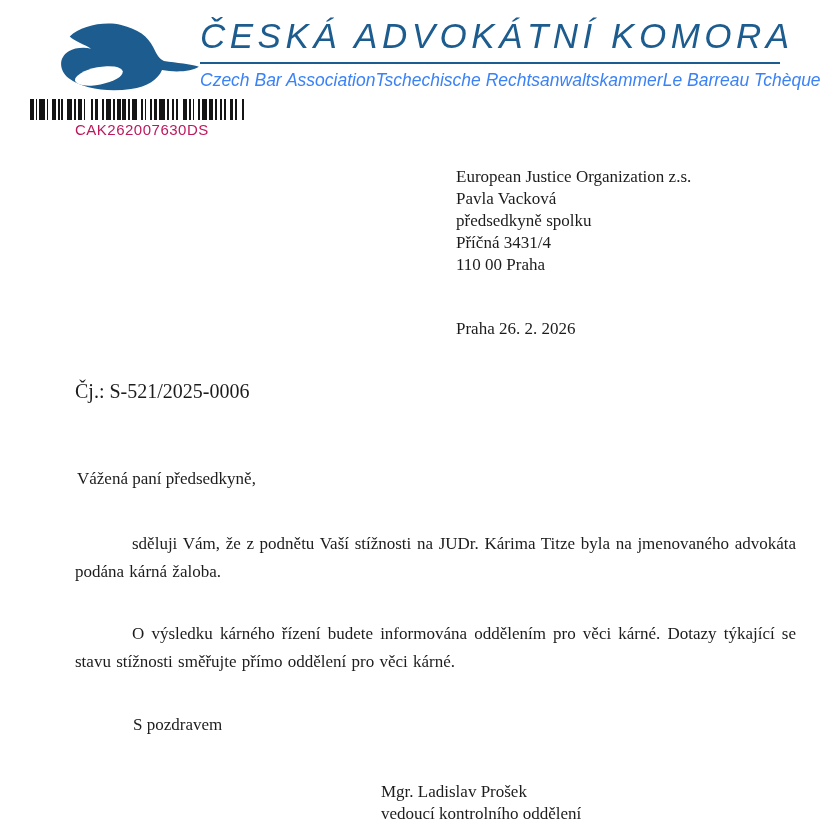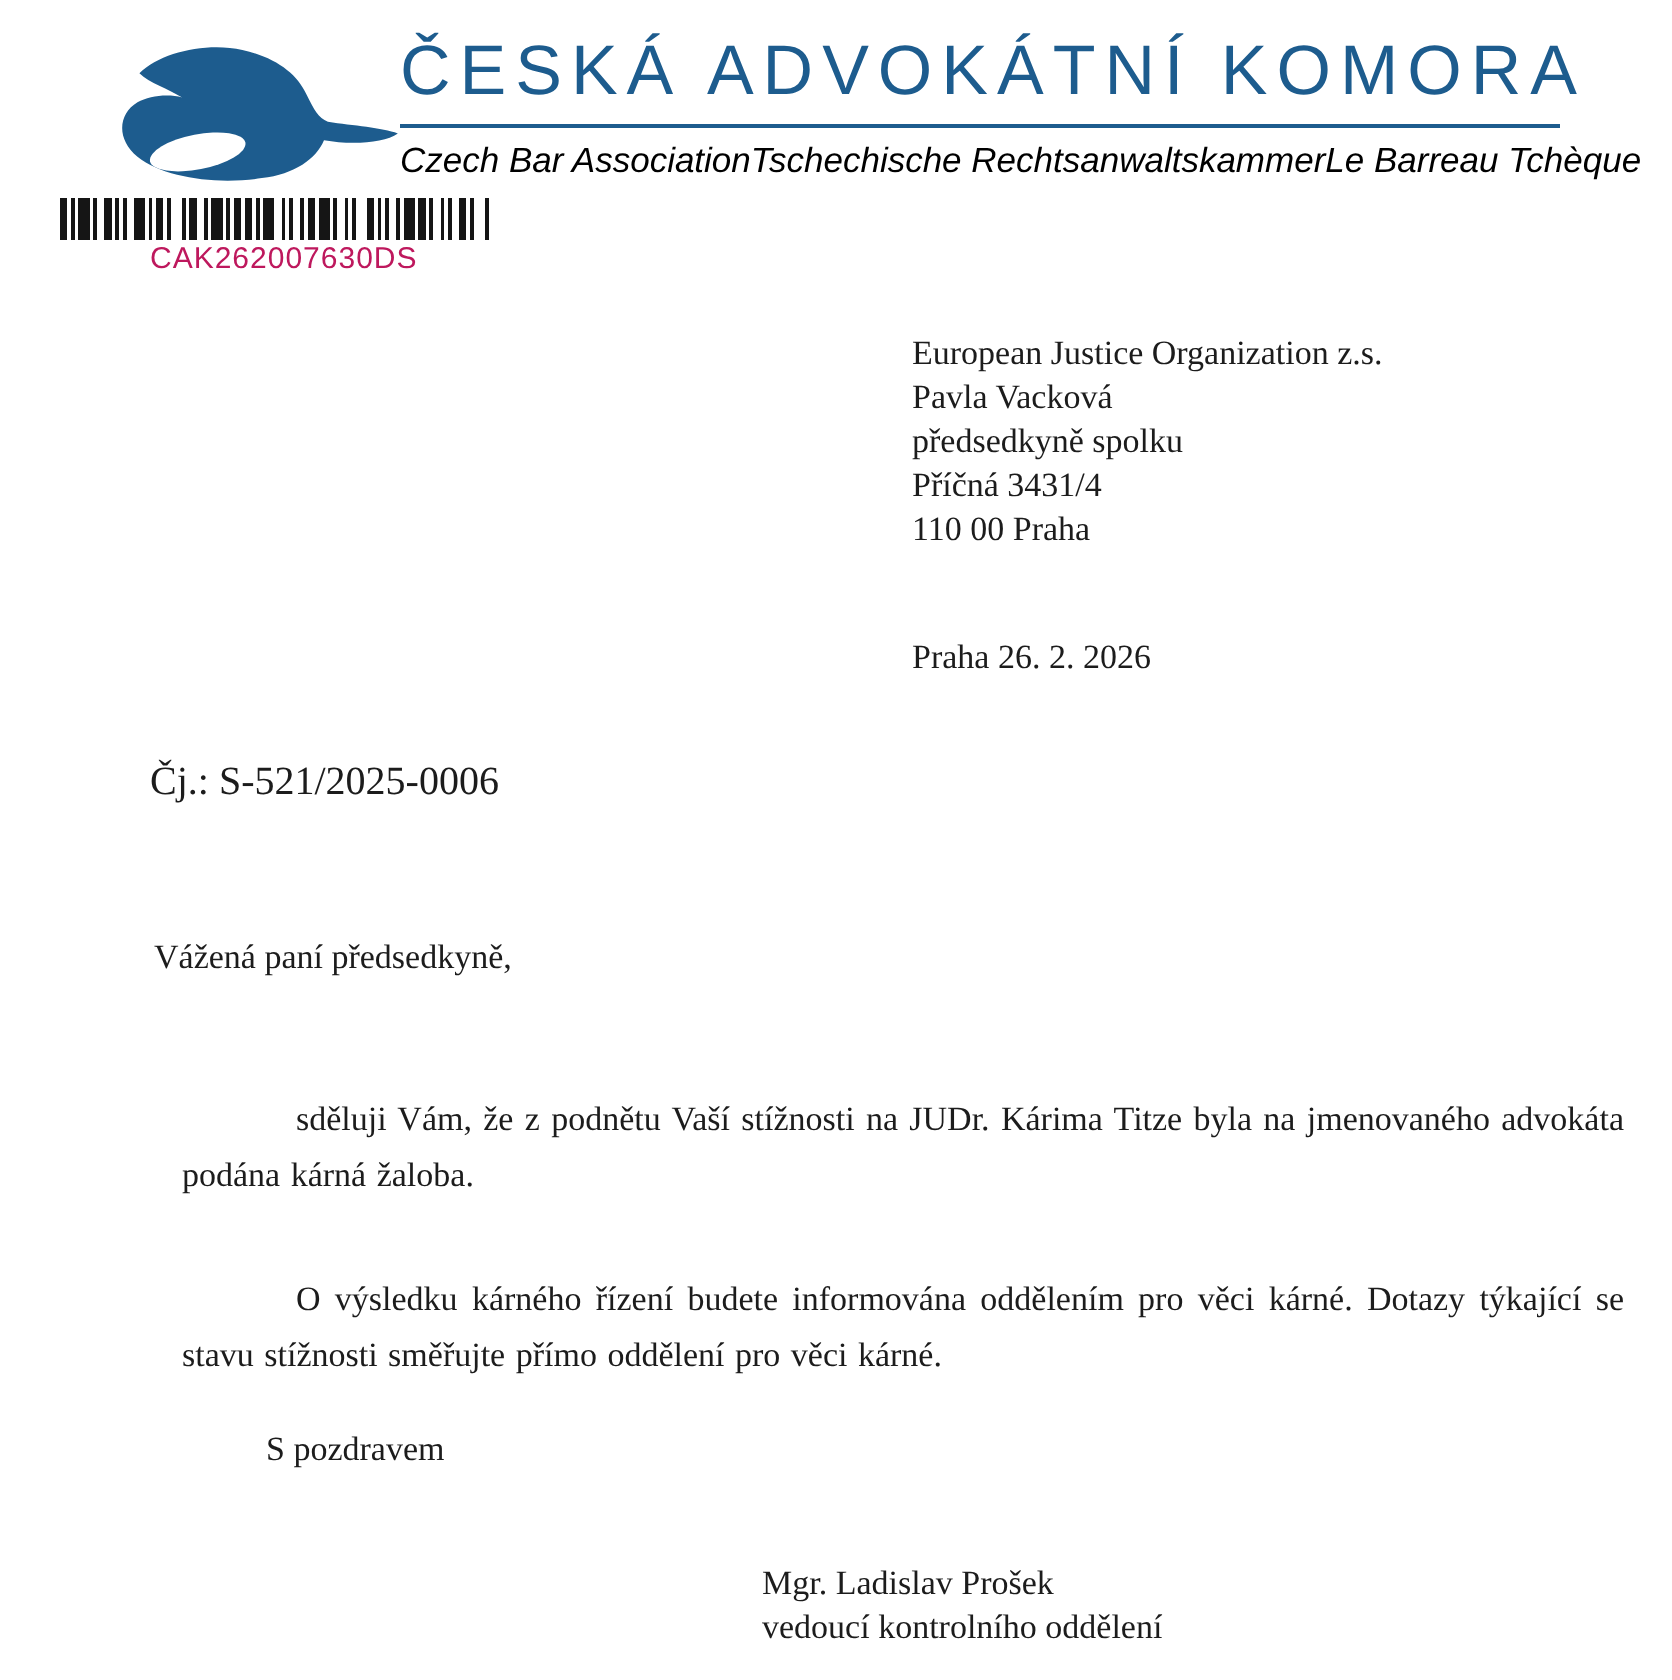--- a/index.html
+++ b/index.html
@@ -26,37 +26,38 @@
   }
   .org{
     margin:0;
     font-family:"Liberation Sans", sans-serif;
     font-weight:400;
     font-size:35px;
     line-height:40px;
     letter-spacing:4.5px;
     white-space:nowrap;
     color:var(--brand);
+    font-style:italic;
   }
   .head-rule{
     margin-top:6px;
     width:580px;height:2px;
     background:var(--brand);
   }
   .langs{
     margin-top:5px;
     width:580px;
     display:flex;
     justify-content:space-between;
     align-items:center;
     font-family:"Liberation Sans", sans-serif;
     font-style:italic;
     font-size:17.5px;
     line-height:22px;
-    color:#000000;
+    color:#3b82f6;
     white-space:nowrap;
   }
   .vbar{
     display:inline-block;
     width:1px;height:21px;
     background:#4a85ad;
   }
   
   .barcode{position:absolute;left:30px;top:99px;}
   .barcode svg{display:block;width:218px;height:21px;}
@@ -77,21 +78,21 @@
   }
   .refline{
     position:absolute;left:75px;top:380px;
     font-size:20px;line-height:22px;
   }
   .salutation{
     position:absolute;left:77px;top:468px;
     font-size:17px;line-height:22px;text-align:center;
   }
   .para{
-    position:absolute;left:75px;width:721px;margin:16px;
+    position:absolute;left:75px;width:721px;margin:0;
     font-size:17px;line-height:28px;
     text-align:justify;
     text-indent:57px;
     word-spacing:1px;
   }
   #p1{top:530px;}
   #p2{top:620px;}
   .closing{
     position:absolute;left:133px;top:714px;
     font-size:17px;line-height:22px;

